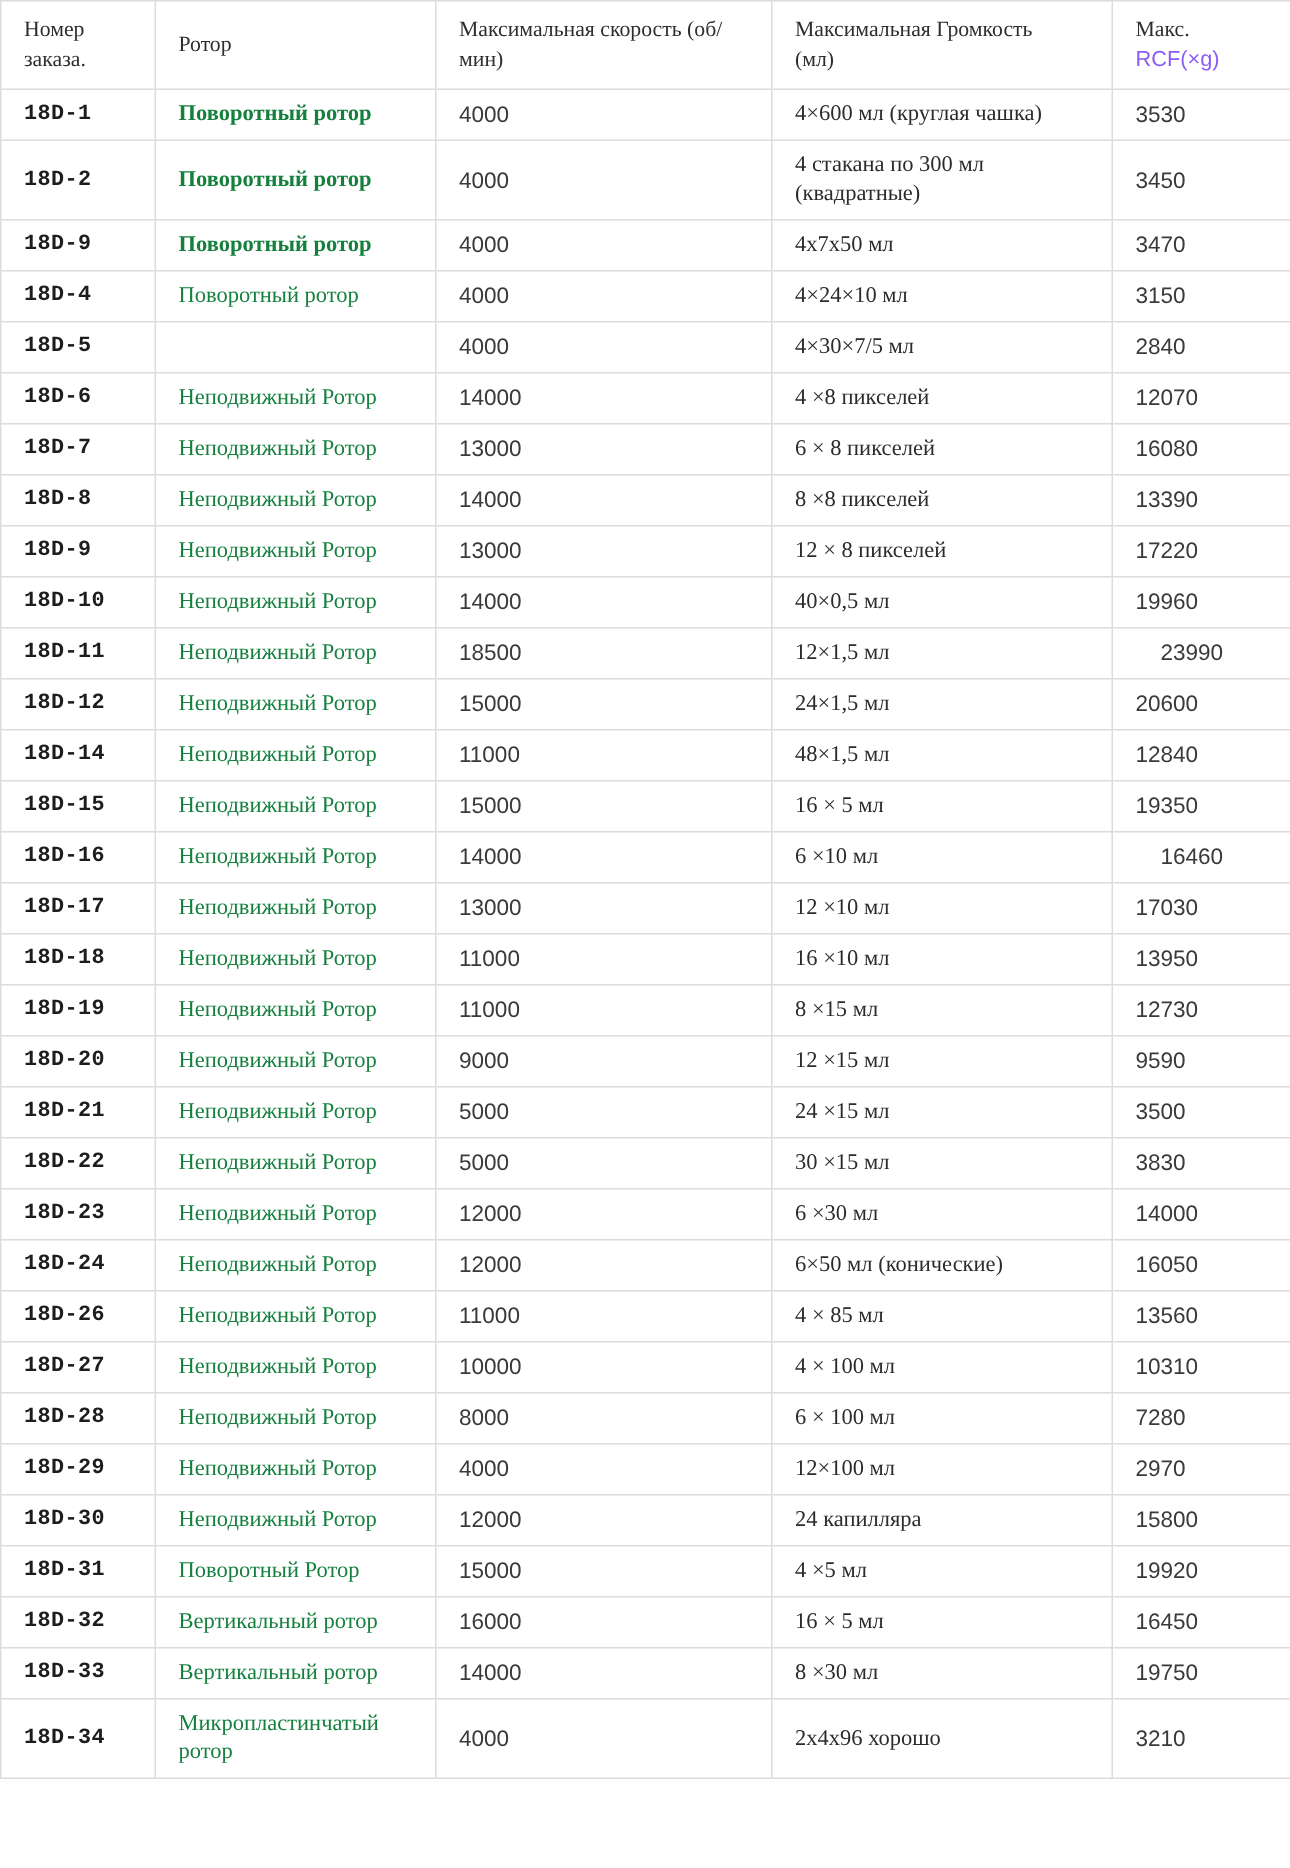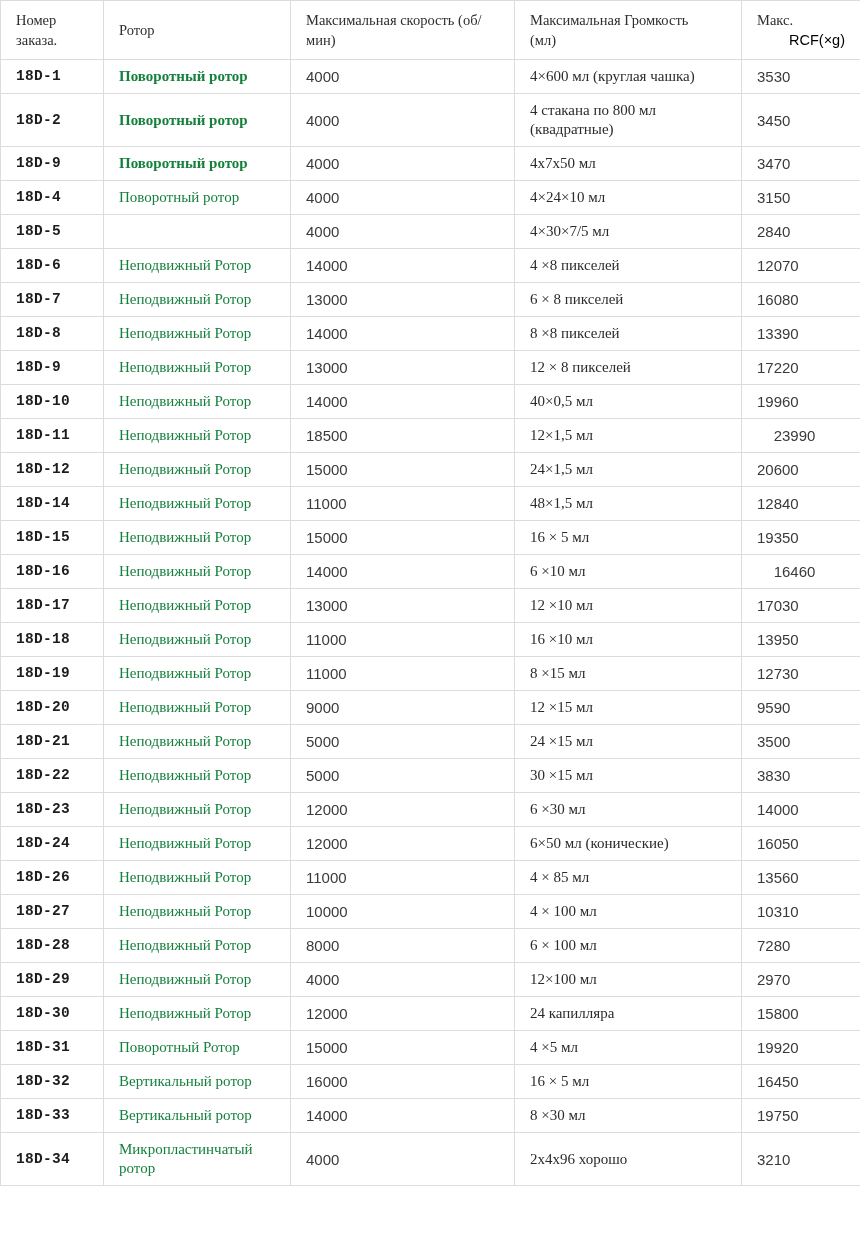--- a/index.html
+++ b/index.html
@@ -30,22 +30,21 @@
     font-size: 14.5px;
     color: #2e2e2e;
     padding: 9px 15px;
     line-height: 20px;
   }
   .hline { display: block; }
   .hline:empty { display: none; }
   .hline-sans {
     font-family: "Liberation Sans", "DejaVu Sans", sans-serif;
     font-size: 14.5px;
-    color: #000000;
-    text-align: right;
+    color: #8b5cf6;
   }
   td.col-order {
     font-family: Liberation Mono, monospace;
     font-weight: 700;
     font-size: 14.5px;
     letter-spacing: 0.3px;
     color: #1d1d1d;
     line-height: 19px;
   }
   td.col-rotor {
@@ -110,21 +109,21 @@
           <td class="col-order">18D-1</td>
           <td class="col-rotor rotor-bold">Поворотный ротор</td>
           <td class="col-speed">4000</td>
           <td class="col-volume">4×600 мл (круглая чашка)</td>
           <td class="col-rcf">3530</td>
         </tr>
         <tr>
           <td class="col-order">18D-2</td>
           <td class="col-rotor rotor-bold">Поворотный ротор</td>
           <td class="col-speed">4000</td>
-          <td class="col-volume">4 стакана по 800 мл (квадратные)</td>
+          <td class="col-volume">4 стакана по 300 мл (квадратные)</td>
           <td class="col-rcf">3450</td>
         </tr>
         <tr>
           <td class="col-order">18D-9</td>
           <td class="col-rotor rotor-bold">Поворотный ротор</td>
           <td class="col-speed">4000</td>
           <td class="col-volume">4x7x50 мл</td>
           <td class="col-rcf">3470</td>
         </tr>
         <tr>

